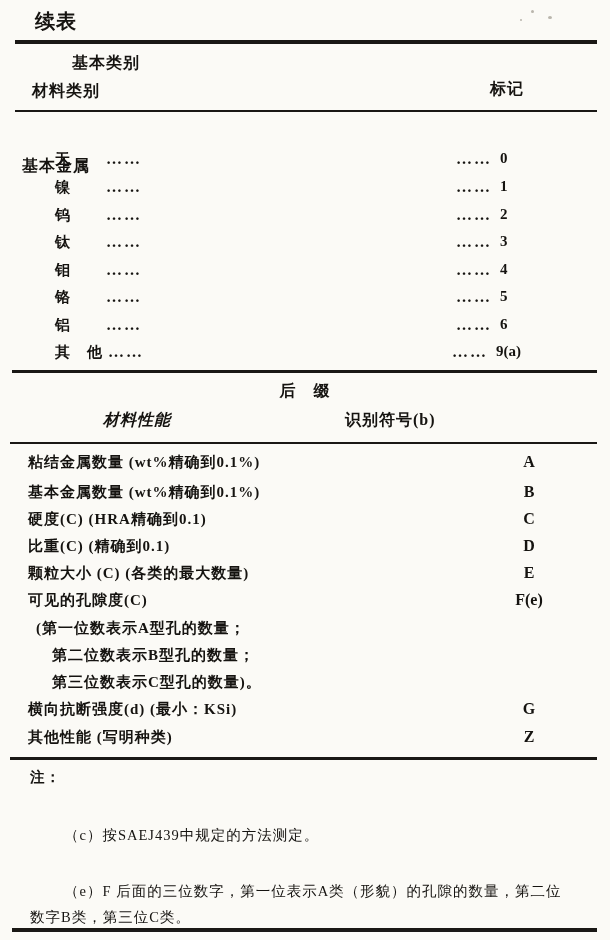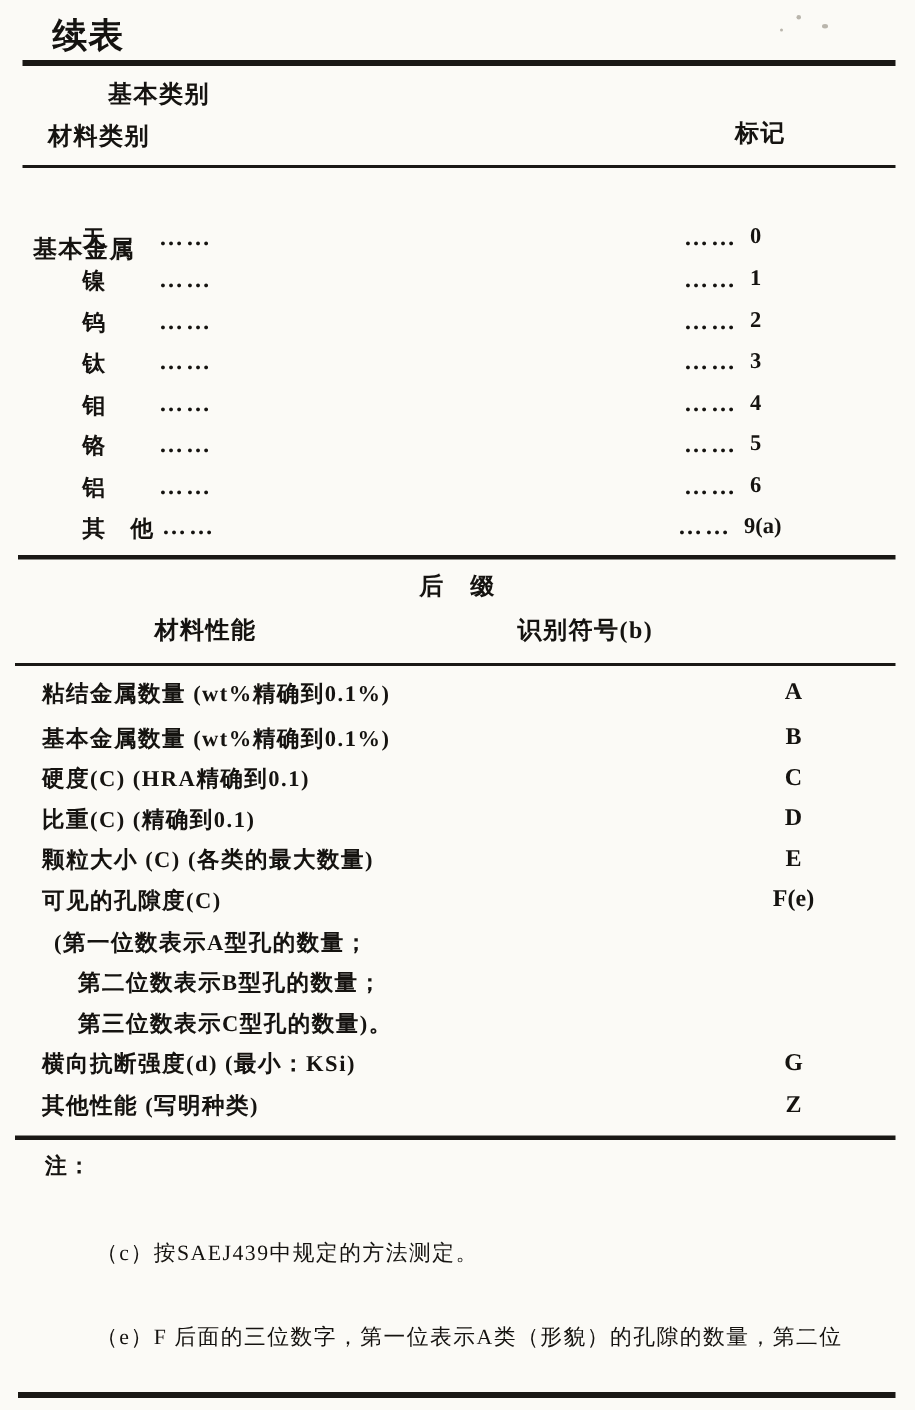--- a/index.html
+++ b/index.html
@@ -10,21 +10,21 @@
     font-family:"Liberation Serif","DejaVu Serif",serif;
     color:#151310;
     overflow:hidden;
   }
   .abs{position:absolute;white-space:nowrap;}
   .cjk{letter-spacing:1px;}
   .rule{position:absolute;background:#1a1815;}
   .rule.thick{height:4px;}
   .rule.mid{height:2.5px;}
   .rule.thin{height:2px;}
-  .t-title{font-size:23px;font-weight:700;}
+  .t-title{font-size:20px;font-weight:700;}
   .t-head{font-size:16px;font-weight:700;}
   .t-body{font-size:15px;font-weight:600;}
   .t-note{font-size:14.5px;font-weight:500;}
   .dots{font-weight:700;letter-spacing:2px;}
   .mark{font-size:15px;font-weight:700;font-family:"Liberation Serif","DejaVu Serif",serif;}
   .sym{position:absolute;left:500px;width:58px;text-align:center;font-size:16px;font-weight:700;}
   .speck{position:absolute;background:#b9b5ac;border-radius:50%;}
 </style>
 </head>
 <body>
@@ -93,21 +93,21 @@
     <span class="abs t-body cjk" style="left:55px;">其　他</span>
     <span class="abs dots" style="left:108px;">……</span>
     <span class="abs dots" style="left:452px;">……</span>
     <span class="abs mark" style="left:496px;">9(a)</span>
   </div>
 
   <div class="rule mid" style="left:12px;top:370px;width:585px;"></div>
 
   <div class="abs t-head cjk" style="left:0;top:381px;width:610px;text-align:center;">后　缀</div>
 
-  <div class="abs t-head cjk" style="left:103px;top:410px;">材料性能</div>
+  <div class="abs t-head cjk" style="left:103px;top:410px;font-style:italic;">材料性能</div>
   <div class="abs t-head cjk" style="left:345px;top:410px;">识别符号(b)</div>
 
   <div class="rule thin" style="left:10px;top:442px;width:587px;"></div>
 
   <div class="abs" style="left:0;top:453px;">
     <span class="abs t-body cjk" style="left:28px;">粘结金属数量 (wt%精确到0.1%)</span>
     <span class="sym">A</span>
   </div>
   <div class="abs" style="left:0;top:483px;">
     <span class="abs t-body cjk" style="left:28px;">基本金属数量 (wt%精确到0.1%)</span>
@@ -146,16 +146,19 @@
   <div class="rule mid" style="left:10px;top:757px;width:587px;"></div>
 
   <div class="abs t-note cjk" style="left:30px;top:768px;font-weight:700;">注：</div>
 
   <div class="abs t-note cjk" style="left:64px;top:826px;">
     <span>（c）</span><span>按SAEJ439中规定的方法测定。</span>
   </div>
   <div class="abs t-note cjk" style="left:64px;top:882px;">
     <span>（e）</span><span>F 后面的三位数字，第一位表示A类（形貌）的孔隙的数量，第二位</span>
   </div>
+  <div class="abs t-note cjk" style="left:30px;top:908px;">
+    <span>数字B类，第三位C类。</span>
+  </div>
 
   <div class="rule thick" style="left:12px;top:928px;width:585px;"></div>
 
 </div>
 
 </body></html>

